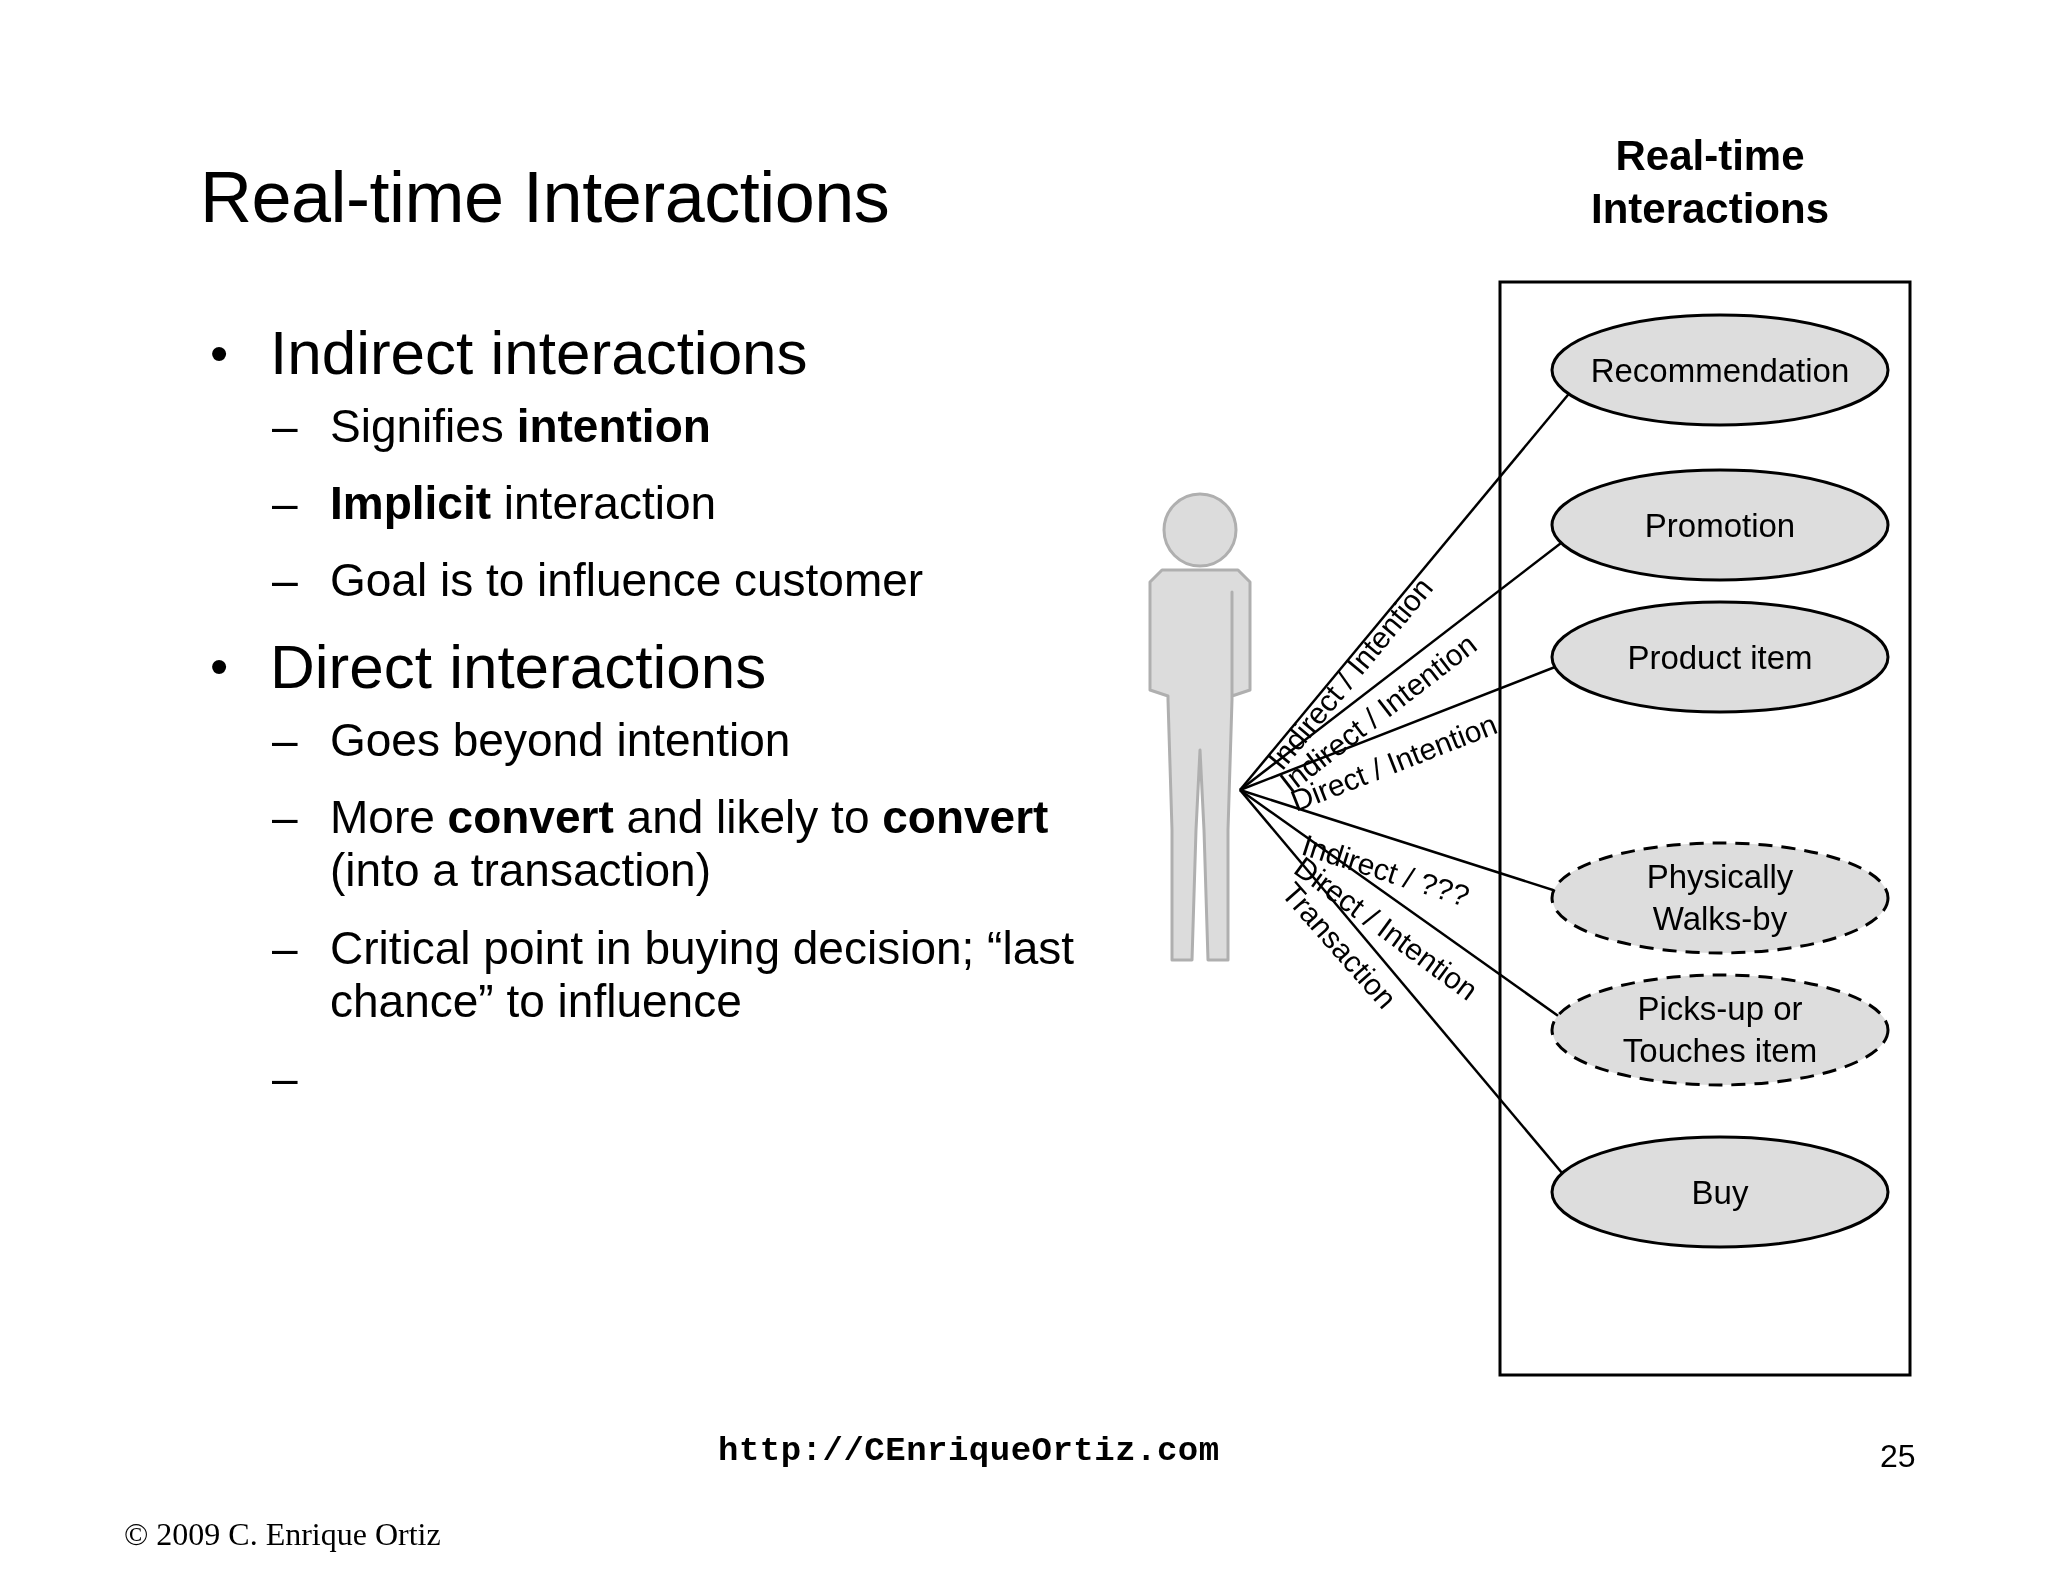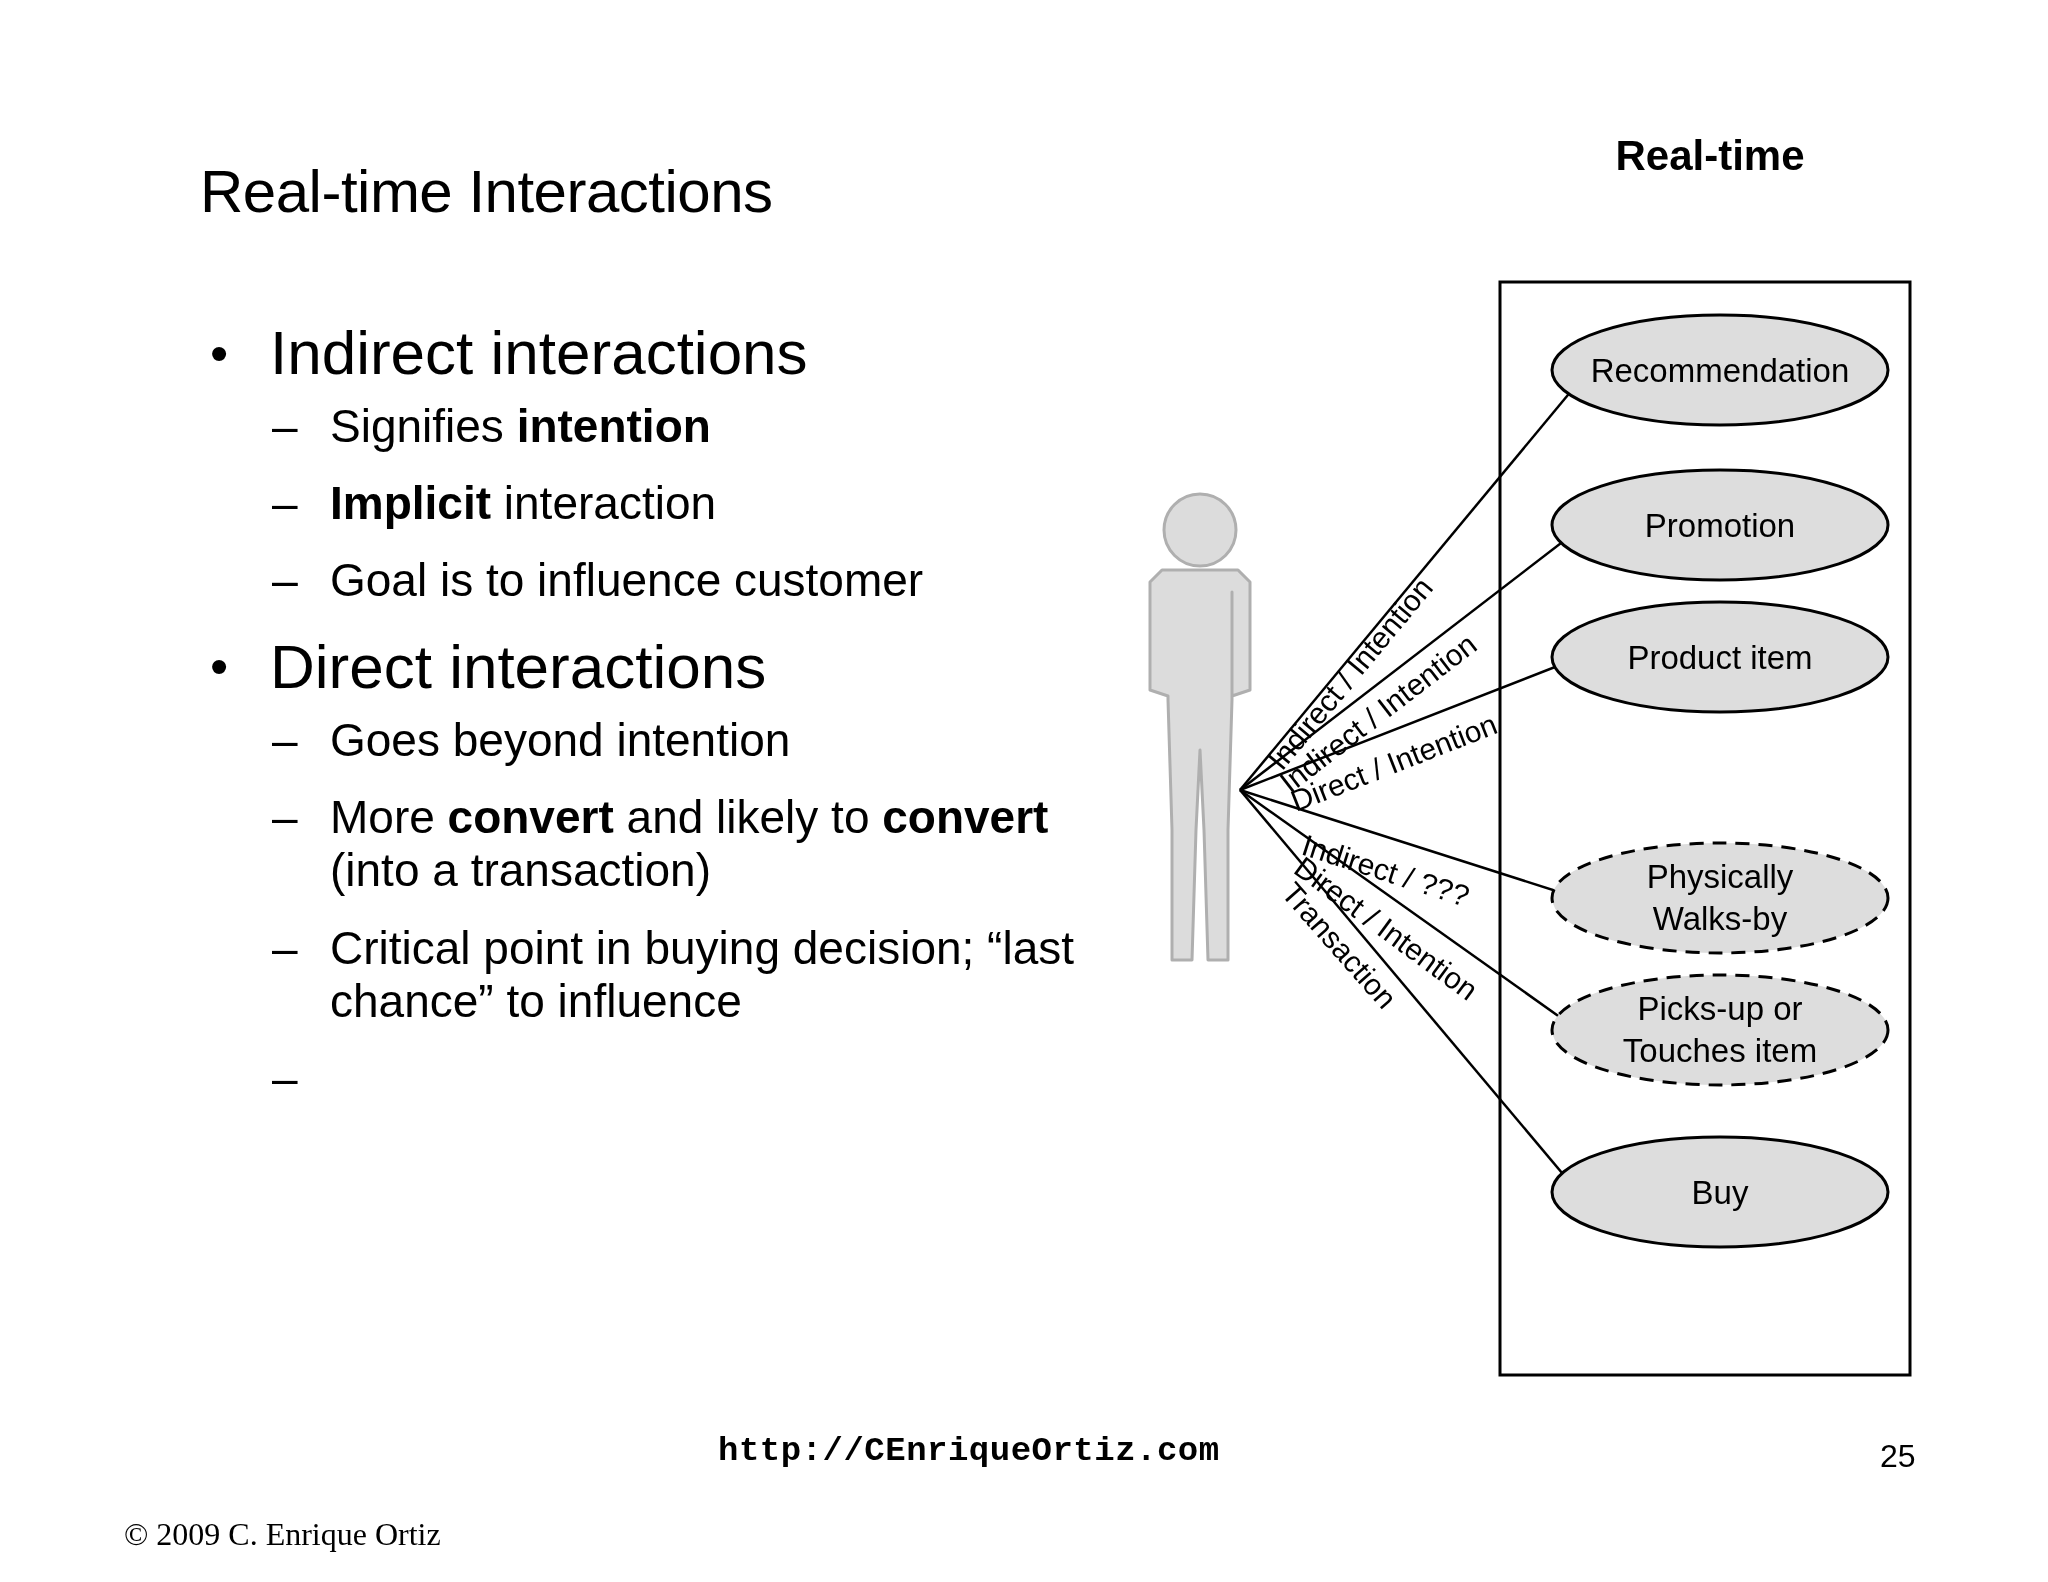--- a/index.html
+++ b/index.html
@@ -15,21 +15,21 @@
     font-family: "Liberation Sans", sans-serif;
     color: #000000;
     overflow: hidden;
   }
 
   
   #slide-title {
     position: absolute;
     left: 200px;
     top: 160px;
-    font-size: 60px;
+    font-size: 72px;
     font-weight: 400;
     letter-spacing: -0.5px;
     line-height: 1.05;
     white-space: nowrap;
   }
 
   
   #bullets {
     position: absolute;
     left: 200px;
@@ -174,20 +174,21 @@
     <div class="l2">
       <span class="dash">–</span>
     </div>
 
   </div>
 
   <div id="diagram">
 
     <div id="diagram-title">
       <div>Real-time</div>
+      <div>Interactions</div>
     </div>
 
     <svg width="900" height="1280" viewBox="0 0 900 1280" xmlns="http://www.w3.org/2000/svg">
 
       <g>
 
         <circle cx="100" cy="400" r="36" fill="#DCDCDC" stroke="#AFAFAF" stroke-width="3"></circle>
 
         <path d="M 62,440
                  L 138,440

